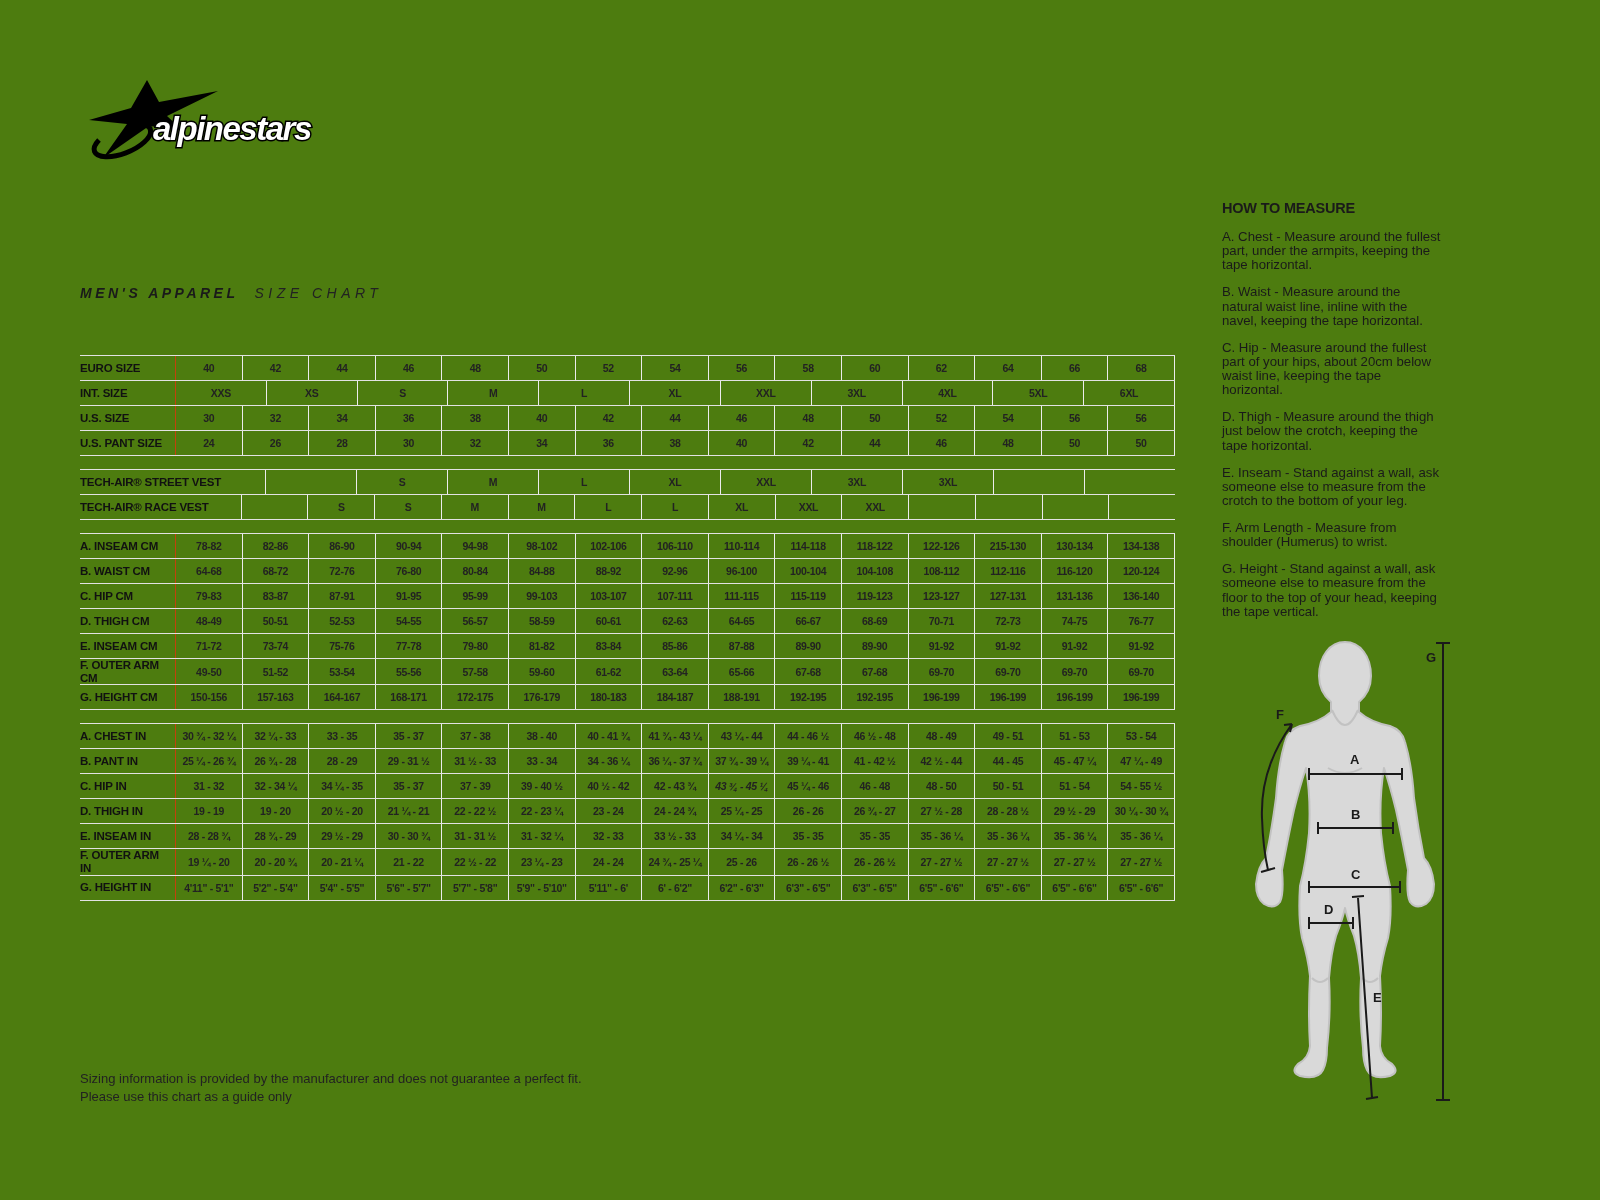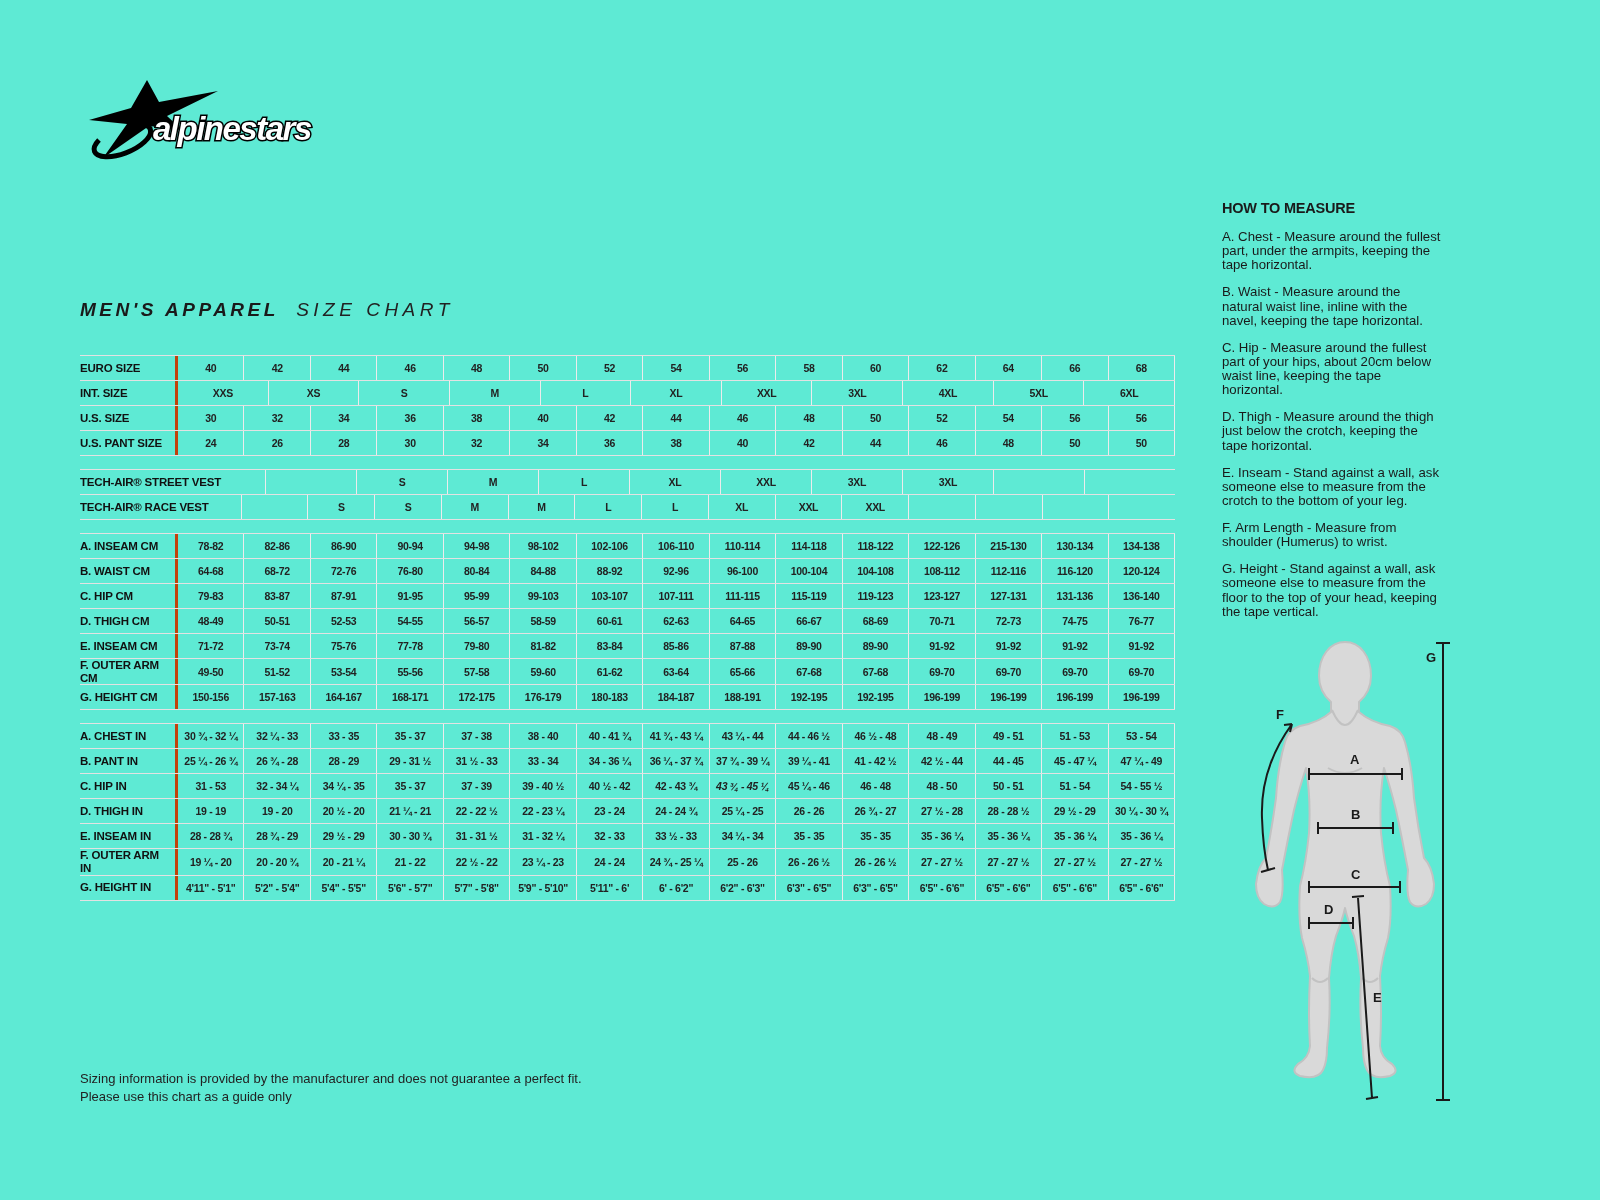--- a/index.html
+++ b/index.html
@@ -1,35 +1,35 @@
 <!DOCTYPE html>
 <html><head>
 <meta charset="utf-8">
 <style>
   html,body{margin:0;padding:0;background:#ffffff;}
-  .page{position:relative;width:1600px;height:1200px;background:#5eead4;overflow:hidden;
+  .page{position:relative;width:1600px;height:1200px;background:#4d7c0f;overflow:hidden;
         font-family:"Liberation Sans",sans-serif;color:#1a1a1a;}
 
   
   .logo{position:absolute;left:85px;top:68px;width:270px;height:98px;}
 
   
-  .title{position:absolute;left:80px;top:299px;font-style:italic;font-size:19px;white-space:nowrap;}
+  .title{position:absolute;left:80px;top:285px;font-style:italic;font-size:14px;white-space:nowrap;}
   .title .b{font-weight:bold;letter-spacing:3.5px;}
   .title .l{font-weight:normal;letter-spacing:4.5px;margin-left:12px;color:#222;}
 
   
   .size-table{position:absolute;left:80px;top:355px;width:1095px;}
   .tbl-block{border-top:1px solid #e2e2e2;}
   .tbl-block + .tbl-block{margin-top:13px;}
   .tbl-row{display:flex;align-items:stretch;border-bottom:1px solid #e2e2e2;min-height:24px;}
   .tbl-label{flex:0 0 95px;width:95px;display:flex;align-items:center;
              font-weight:bold;font-size:11.5px;letter-spacing:-0.2px;line-height:1.1;
              white-space:pre;overflow:visible;color:#111;}
-  .tbl-cells{flex:1;display:flex;border-left:3px solid #c2410c;}
+  .tbl-cells{flex:1;display:flex;border-left:1px solid #c2410c;}
   .tbl-row.open-left .tbl-cells{border-left:none;}
   .tbl-cell{display:flex;align-items:center;justify-content:center;
             font-weight:bold;font-size:10.5px;letter-spacing:-0.3px;white-space:nowrap;
             border-right:1px solid #ececec;color:#222;}
   .tbl-cell.empty{border-right:none;}
   .tbl-cell.empty + .tbl-cell{border-left:1px solid #ececec;}
 
   
   .how-to{position:absolute;left:1222px;top:200px;width:222px;}
   .how-to h3{margin:0 0 14px 0;font-size:14.5px;letter-spacing:-0.2px;}
@@ -354,21 +354,21 @@
             <div class="tbl-cell" style="width: 6.66667%;">41 - 42 ½</div>
             <div class="tbl-cell" style="width: 6.66667%;">42 ½ - 44</div>
             <div class="tbl-cell" style="width: 6.66667%;">44 - 45</div>
             <div class="tbl-cell" style="width: 6.66667%;">45 - 47 ¼</div>
             <div class="tbl-cell" style="width: 6.66667%;">47 ¼ - 49</div>
           </div>
         </div>
         <div class="tbl-row">
           <div class="tbl-label">C. HIP IN</div>
           <div class="tbl-cells">
-            <div class="tbl-cell" style="width: 6.66667%;">31 - 53</div>
+            <div class="tbl-cell" style="width: 6.66667%;">31 - 32</div>
             <div class="tbl-cell" style="width: 6.66667%;">32 - 34 ¼</div>
             <div class="tbl-cell" style="width: 6.66667%;">34 ¼ - 35</div>
             <div class="tbl-cell" style="width: 6.66667%;">35 - 37</div>
             <div class="tbl-cell" style="width: 6.66667%;">37 - 39</div>
             <div class="tbl-cell" style="width: 6.66667%;">39 - 40 ½</div>
             <div class="tbl-cell" style="width: 6.66667%;">40 ½ - 42</div>
             <div class="tbl-cell" style="width: 6.66667%;">42 - 43 ¾</div>
             <div class="tbl-cell" style="width: 6.66667%; font-style: italic;">43 ¾ - 45 ¼</div>
             <div class="tbl-cell" style="width: 6.66667%;">45 ¼ - 46</div>
             <div class="tbl-cell" style="width: 6.66667%;">46 - 48</div>

